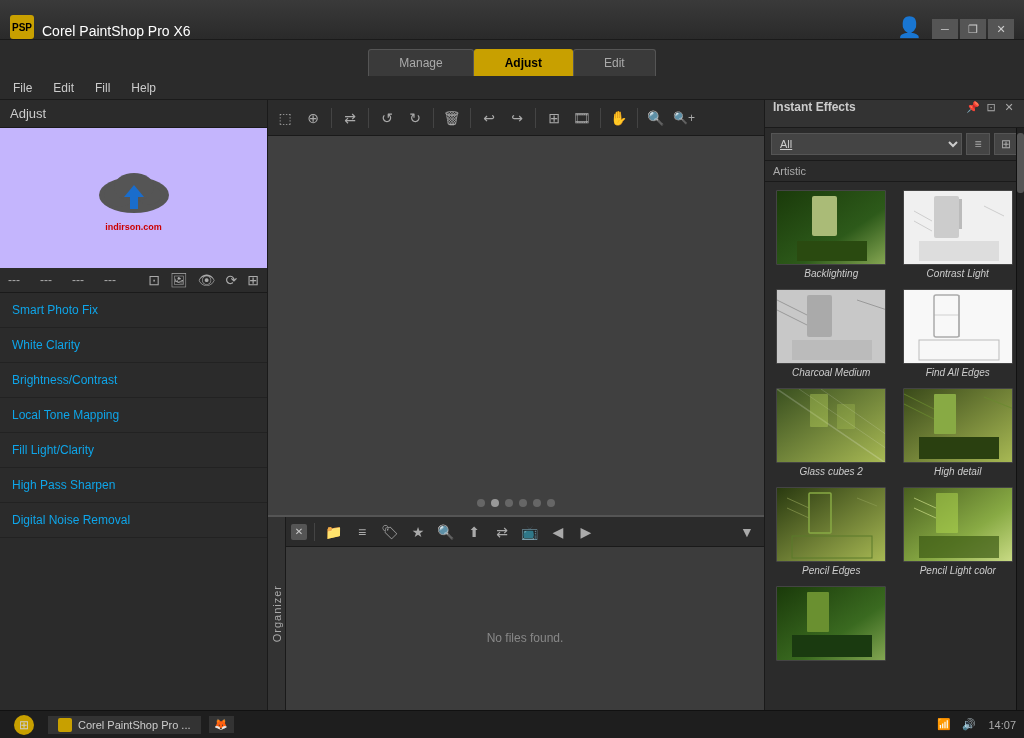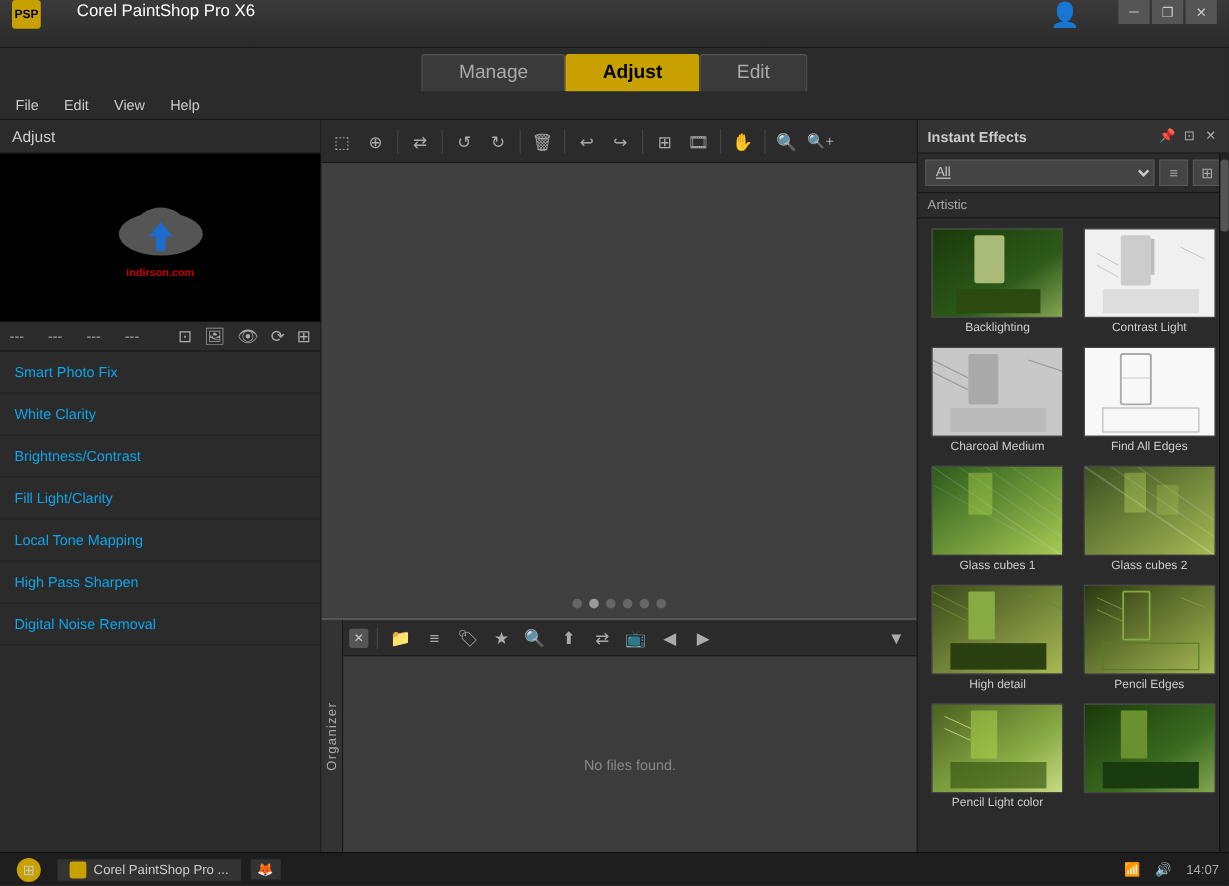--- a/index.html
+++ b/index.html
@@ -12,24 +12,23 @@
       color: #ccc;
       overflow: hidden;
       position: relative;
     }
 
     
     #title-bar {
       height: 40px;
       background: linear-gradient(to bottom, #3a3a3a, #2a2a2a);
       display: flex;
-      align-items: flex-start;
+      align-items: flex-end;
       padding: 0 10px;
       border-bottom: 1px solid #1a1a1a;
-      gap: 22px;
     }
     #title-bar .app-icon {
       width: 24px;
       height: 24px;
       background: #c8a000;
       border-radius: 3px;
       margin-right: 8px;
       display: flex;
       align-items: center;
       justify-content: center;
@@ -65,21 +64,21 @@
       height: 36px;
       background: #2b2b2b;
       display: flex;
       align-items: flex-end;
       justify-content: center;
       gap: 0;
       padding-top: 4px;
     }
     .tab-btn {
       padding: 6px 30px;
-      font-size: 16px;
+      font-size: 12px;
       cursor: pointer;
       border: 1px solid #555;
       border-bottom: none;
       background: #3a3a3a;
       color: #aaa;
       border-radius: 3px 3px 0 0;
     }
     .tab-btn.active {
       background: #c8a000;
       color: #000;
@@ -120,21 +119,21 @@
     }
     #panel-title {
       padding: 6px 10px;
       font-size: 13px;
       color: #ccc;
       border-bottom: 1px solid #1a1a1a;
     }
     #preview-area {
       width: 100%;
       height: 140px;
-      background: #000000;
+      background: #c4b5fd;
       display: flex;
       align-items: center;
       justify-content: center;
       overflow: hidden;
     }
     #preview-area .watermark-logo {
       display: flex;
       flex-direction: column;
       align-items: center;
     }
@@ -308,21 +307,20 @@
       background: #2b2b2b;
       border-left: 1px solid #1a1a1a;
       display: flex;
       flex-direction: column;
       position: relative;
     }
     #effects-header {
       height: 28px;
       background: #333;
       display: flex;
-      align-items: center;
       justify-content: space-between;
       padding: 0 8px;
       border-bottom: 1px solid #1a1a1a;
     }
     #effects-header .title {
       font-size: 12px;
       font-weight: bold;
       color: #ccc;
     }
     #effects-header .controls {
@@ -397,20 +395,21 @@
       background: #555;
       overflow: hidden;
       border: 1px solid #444;
       border-radius: 1px;
     }
     .effect-label {
       font-size: 10px;
       color: #ccc;
       margin-top: 3px;
       text-align: right;
+      font-style: italic;
     }
 
     
     #effects-scroll::-webkit-scrollbar { width: 8px; }
     #effects-scroll::-webkit-scrollbar-track { background: #2b2b2b; }
     #effects-scroll::-webkit-scrollbar-thumb { background: #555; }
 
     
     #status-bar {
       height: 28px;
@@ -469,21 +468,21 @@
 
 <div id="tab-bar">
   <div class="tab-btn">Manage</div>
   <div class="tab-btn active">Adjust</div>
   <div class="tab-btn">Edit</div>
 </div>
 
 <div id="menu-bar">
   <span class="menu-item">File</span>
   <span class="menu-item">Edit</span>
-  <span class="menu-item">View</span>
+  <span class="menu-item">Fill</span>
   <span class="menu-item">Help</span>
 </div>
 
 <div id="main-layout">
 
   <div id="left-panel">
     <div id="panel-title">Adjust</div>
 
     <div id="preview-area">
       <div class="watermark-logo">
@@ -513,22 +512,22 @@
         <span style="font-size:14px;">👁</span>
         <span style="font-size:14px;">⟳</span>
         <span style="font-size:14px;">⊞</span>
       </div>
     </div>
 
     <div id="adjust-list">
       <div class="adjust-item">Smart Photo Fix</div>
       <div class="adjust-item">White Clarity</div>
       <div class="adjust-item">Brightness/Contrast</div>
+      <div class="adjust-item">Local Tone Mapping</div>
       <div class="adjust-item">Fill Light/Clarity</div>
-      <div class="adjust-item">Local Tone Mapping</div>
       <div class="adjust-item">High Pass Sharpen</div>
       <div class="adjust-item">Digital Noise Removal</div>
     </div>
   </div>
 
   <div id="center-area">
 
     <div id="toolbar-top">
       <div class="tool-icon">⬚</div>
       <div class="tool-icon">⊕</div>
@@ -673,41 +672,20 @@
               <rect width="110" height="75" fill="#f8f8f8"></rect>
               <rect x="30" y="5" width="25" height="42" fill="none" stroke="#aaa" stroke-width="1.5" rx="2"></rect>
               <line x1="55" y1="5" x2="55" y2="47" stroke="#aaa" stroke-width="1"></line>
               <line x1="30" y1="25" x2="55" y2="25" stroke="#aaa" stroke-width="0.5"></line>
               <rect x="15" y="50" width="80" height="20" fill="none" stroke="#bbb" stroke-width="1"></rect>
             </svg>
           </div>
           <span class="effect-label">Find All Edges</span>
         </div>
 
-        <div class="effect-item">
-          <div class="effect-thumb">
-            <svg width="110" height="75" viewBox="0 0 110 75">
-              <defs>
-                <linearGradient id="g3" x1="0" y1="0" x2="1" y2="1">
-                  <stop offset="0%" stop-color="#2a5a1a"></stop>
-                  <stop offset="100%" stop-color="#aacc55"></stop>
-                </linearGradient>
-              </defs>
-              <rect width="110" height="75" fill="url(#g3)"></rect>
-
-              <line x1="0" y1="0" x2="110" y2="75" stroke="rgba(255,255,255,0.15)" stroke-width="1"></line>
-              <line x1="22" y1="0" x2="110" y2="60" stroke="rgba(255,255,255,0.1)" stroke-width="1"></line>
-              <line x1="44" y1="0" x2="110" y2="46" stroke="rgba(255,255,255,0.1)" stroke-width="1"></line>
-              <line x1="66" y1="0" x2="110" y2="30" stroke="rgba(255,255,255,0.1)" stroke-width="1"></line>
-              <line x1="0" y1="15" x2="110" y2="75" stroke="rgba(255,255,255,0.1)" stroke-width="1"></line>
-              <rect x="30" y="5" width="20" height="35" fill="rgba(180,220,80,0.4)" rx="1"></rect>
-            </svg>
-          </div>
-          <span class="effect-label">Glass cubes 1</span>
-        </div>
 
         <div class="effect-item">
           <div class="effect-thumb">
             <svg width="110" height="75" viewBox="0 0 110 75">
               <defs>
                 <linearGradient id="g4" x1="0" y1="0" x2="1" y2="1">
                   <stop offset="0%" stop-color="#3a5020"></stop>
                   <stop offset="100%" stop-color="#aabb55"></stop>
                 </linearGradient>
               </defs>

